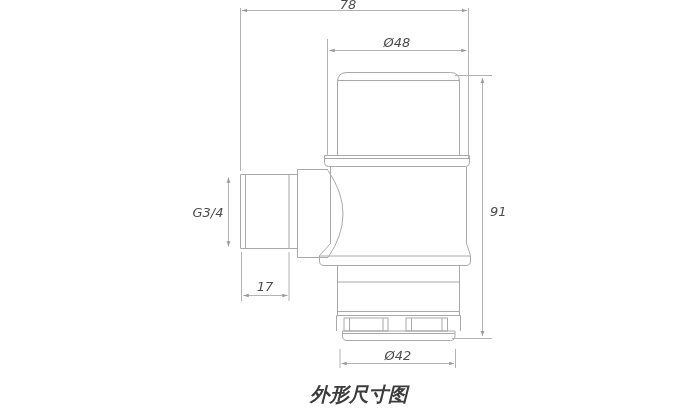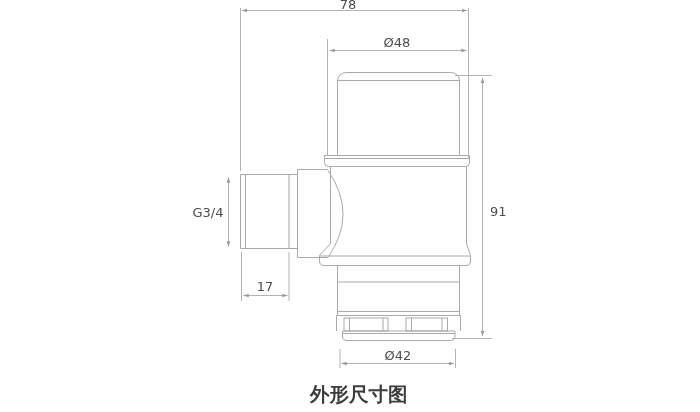--- a/index.html
+++ b/index.html
@@ -7,20 +7,21 @@
     padding: 0;
     background: #ffffff;
   }
   .stage {
     position: relative;
     width: 700px;
     height: 412px;
     background: #ffffff;
     overflow: hidden;
     font-family: "DejaVu Sans", "Liberation Sans", sans-serif;
+    font-style: italic;
   }
   svg { display: block; }
   .outline-path { fill: none; stroke-width: 1; }
   .dim-path { fill: none; stroke-width: 1; }
   .dim-label {
     font-family: "DejaVu Sans", "Liberation Sans", sans-serif;
     font-size: 13px;
   }
   .caption-label {
     font-family: "DejaVu Sans", "Liberation Sans", sans-serif;

